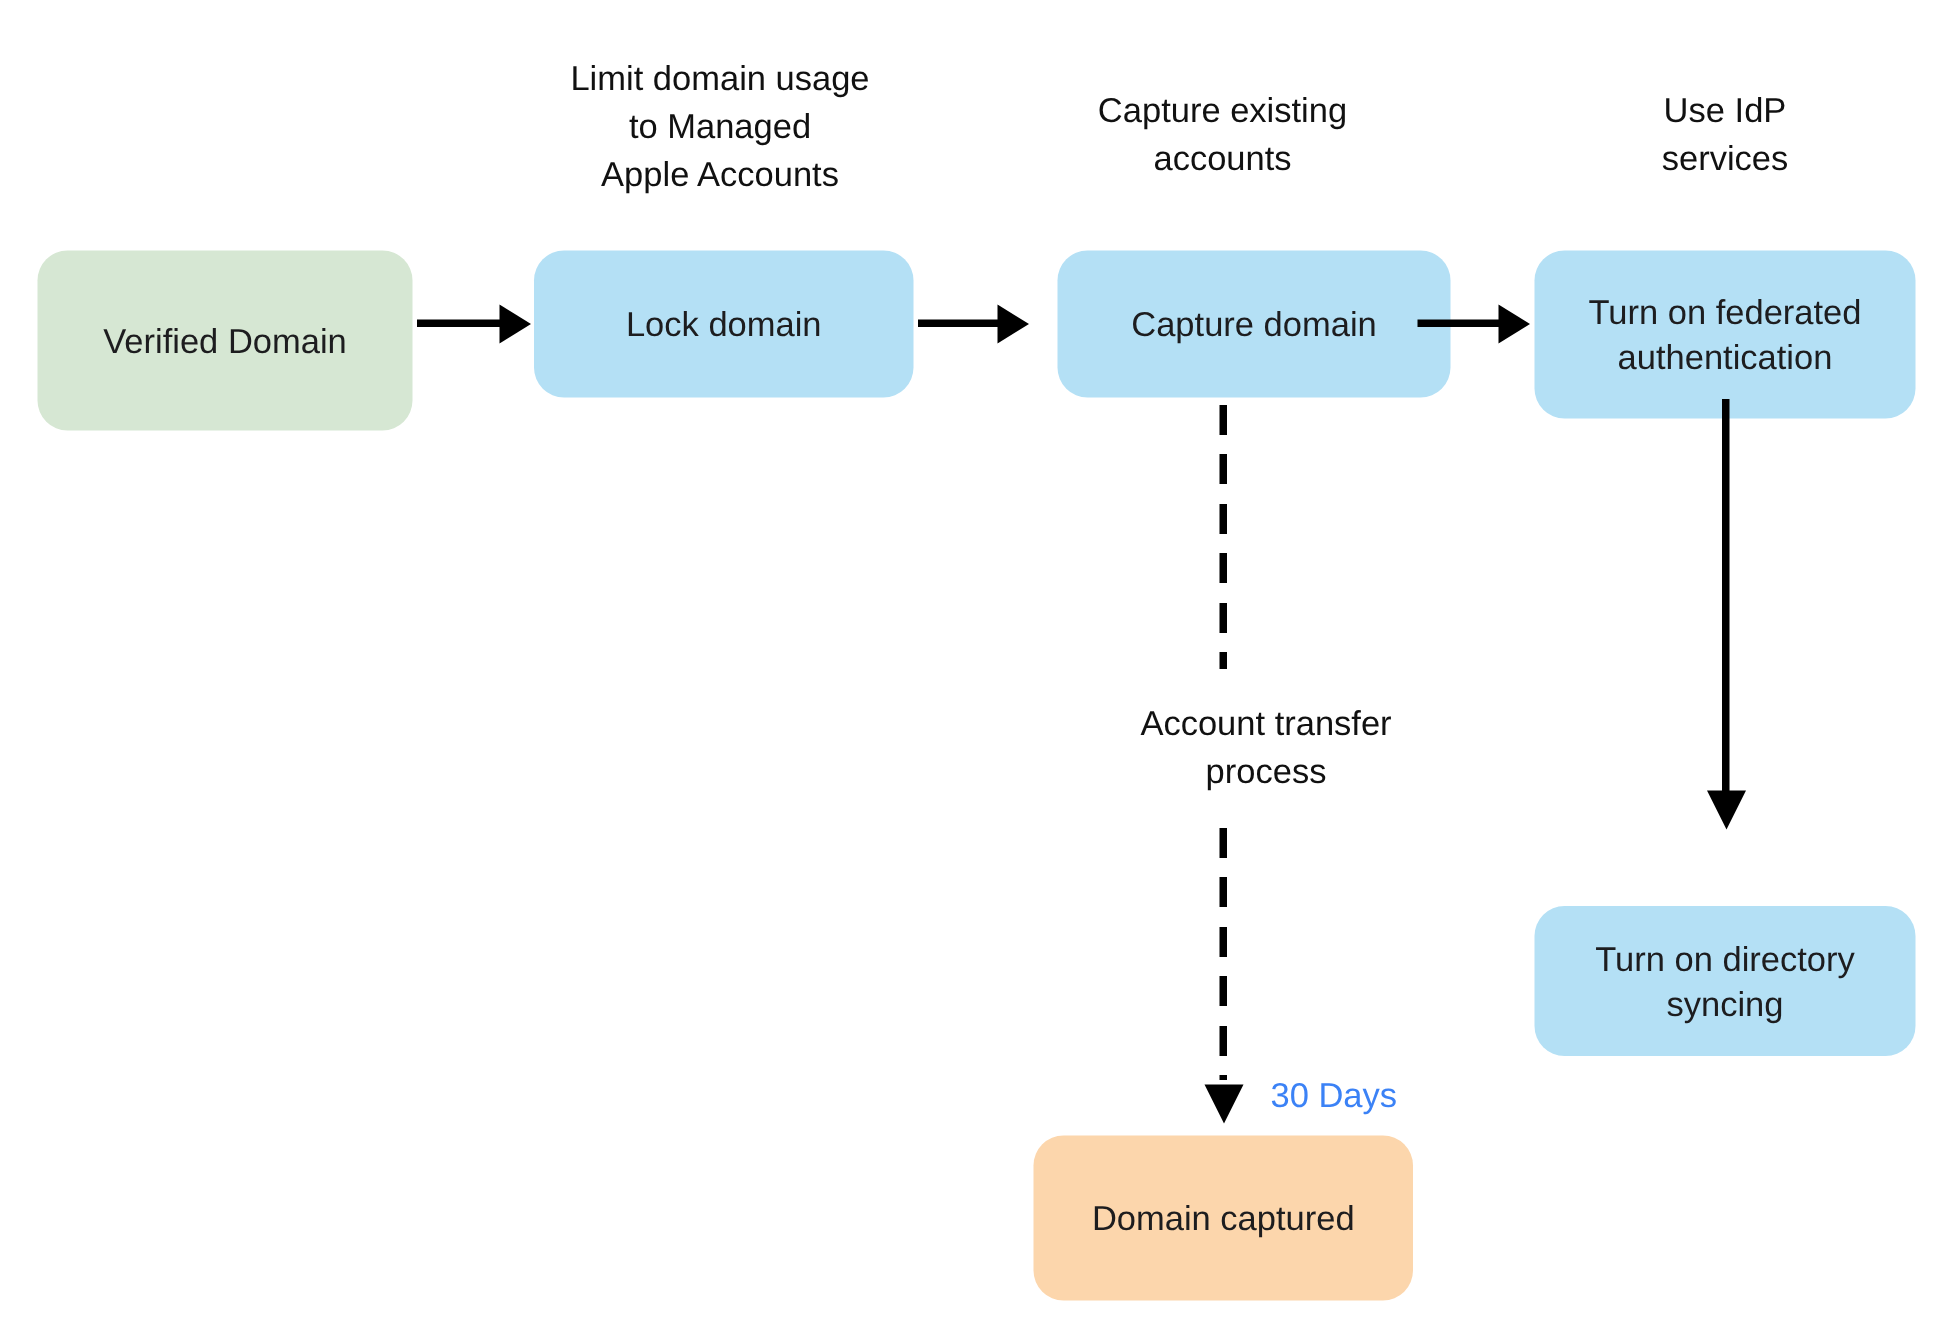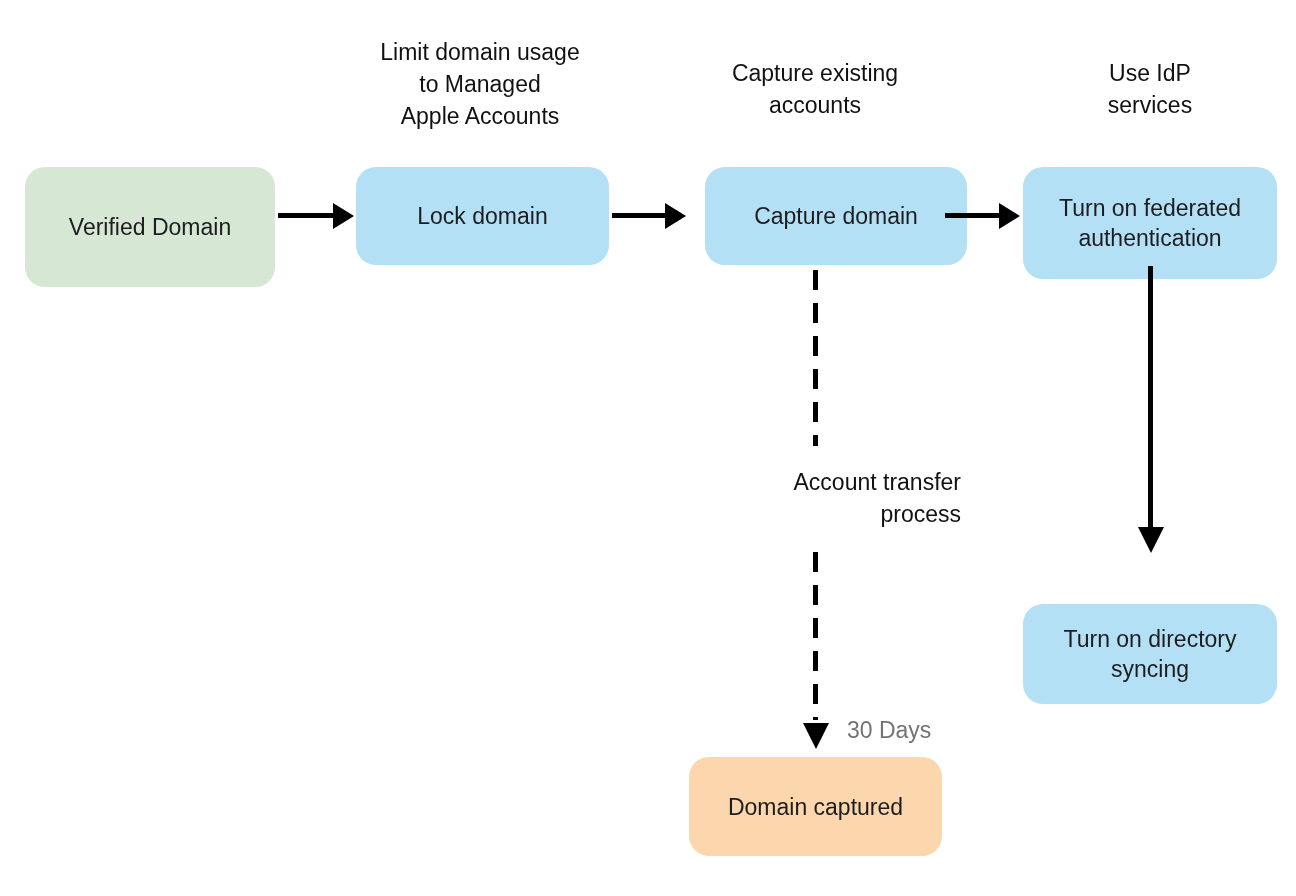--- a/index.html
+++ b/index.html
@@ -35,21 +35,21 @@
     line-height: 32px;
     white-space: pre-line;
     color: #111111;
   }
   .note-left {
     position: absolute;
     text-align: left;
     font-size: 23px;
     line-height: 28px;
     white-space: nowrap;
-    color: #737373;
+    color: #3b82f6;
   }
   .hline {
     position: absolute;
     height: 5px;
     background: #000000;
   }
   .vline {
     position: absolute;
     width: 5px;
     background: #000000;
@@ -79,27 +79,27 @@
     border-right: 13px solid transparent;
     border-top: 26px solid #000000;
   }
 
   
   #node-verified   { left: 25px;   top: 167px; width: 250px; height: 120px; }
   #node-lock       { left: 356px;  top: 167px; width: 253px; height: 98px; }
   #node-capture    { left: 689px;  top: 167px; width: 262px; height: 98px; margin-left: 16px; }
   #node-federated  { left: 1023px; top: 167px; width: 254px; height: 112px; }
   #node-directory  { left: 1023px; top: 560px; width: 254px; height: 100px; }
-  #node-captured   { left: 689px;  top: 757px; width: 253px; height: 99px; }
+  #node-captured   { left: 689px;  top: 757px; width: 253px; height: 110px; }
 
   
   #note-limit    { left: 330px;  top: 36px;  width: 300px; }
   #note-existing { left: 665px;  top: 57px;  width: 300px; }
   #note-idp      { left: 1000px; top: 57px;  width: 300px; }
-  #note-transfer { left: 661px;  top: 466px; width: 300px; text-align: right; }
+  #note-transfer { left: 694px;  top: 466px; width: 300px; }
   #note-30days   { left: 847px;  top: 716px; }
 
   
   #edge1-line { left: 278px; top: 213px; width: 56px; }
   #edge1-head { left: 333px; top: 203px; }
   #edge2-line { left: 612px; top: 213px; width: 54px; }
   #edge2-head { left: 665px; top: 203px; }
   #edge3-line { left: 945px; top: 213px; width: 55px; }
   #edge3-head { left: 999px; top: 203px; }
 

